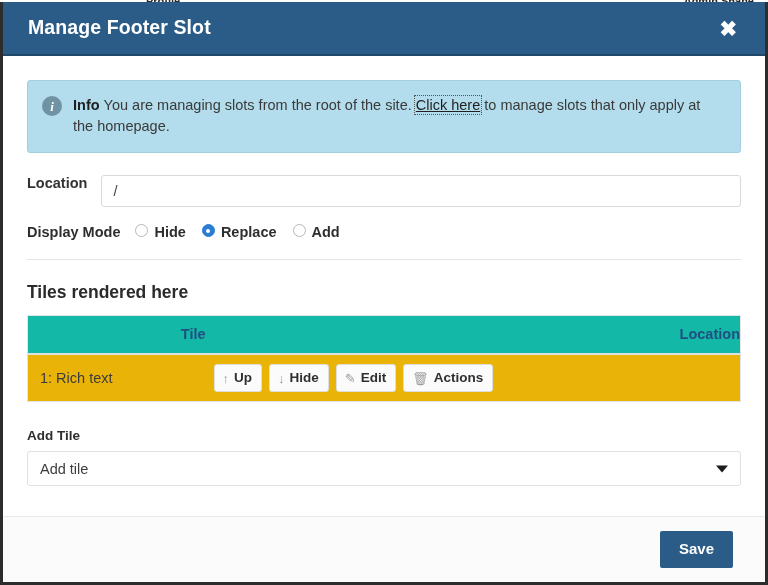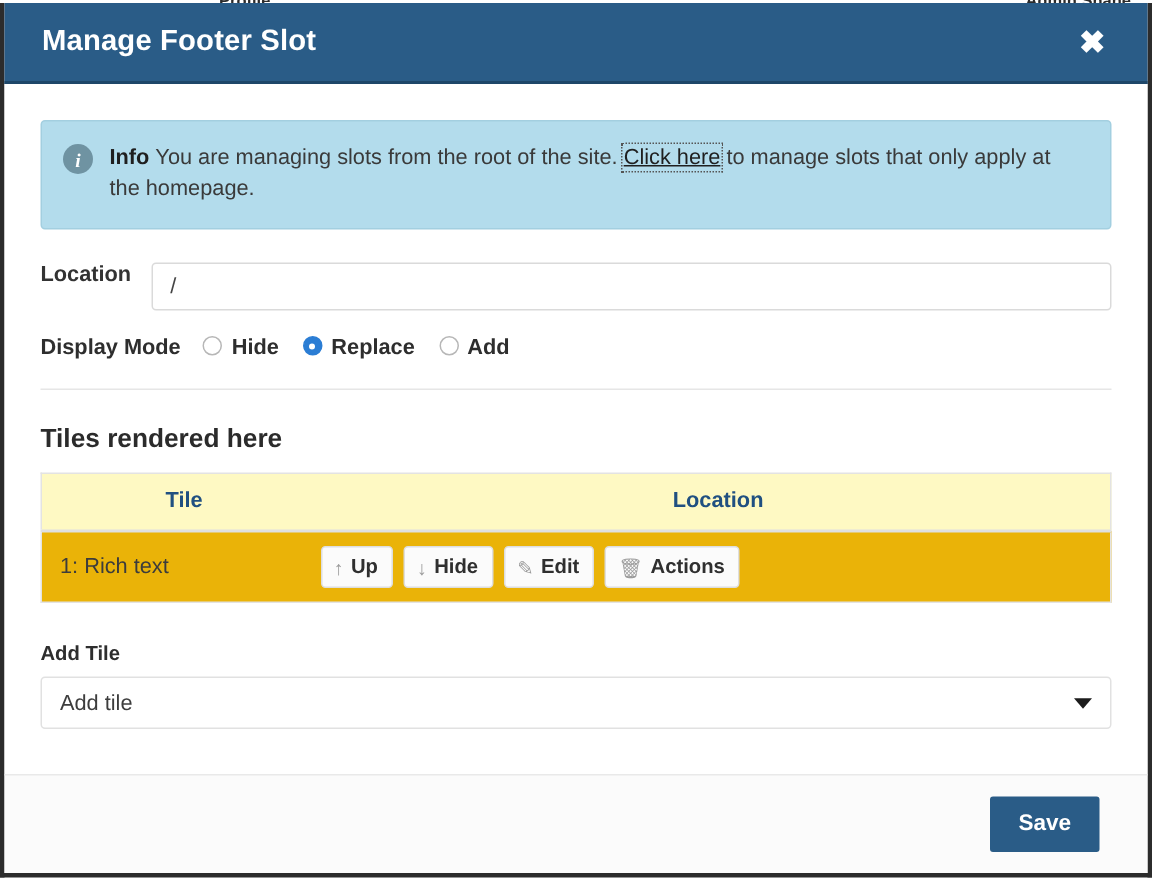--- a/index.html
+++ b/index.html
@@ -213,26 +213,26 @@
     color: #2b2b2b;
     margin: 22px 0 12px 0;
   }
   #tiles-table {
     width: 100%;
     border-collapse: collapse;
     border: 1px solid #e3e3e3;
     table-layout: fixed;
   }
   #tiles-table th {
-    text-align: center;
+    text-align: right;
     font-size: 14.5px;
     font-weight: bold;
     color: #205081;
     padding: 10px 0 11px 12px;
-    background: #fef9c3;
+    background: #14b8a6;
     border-bottom: 2px solid #e0e0e0;
   }
   #tiles-table th.col-tile { width: 178px; }
   #tiles-table td {
     font-size: 14.5px;
     color: #3c3c3c;
     padding: 9px 0 9px 12px;
     background: #eab308;
     vertical-align: middle;
   }

